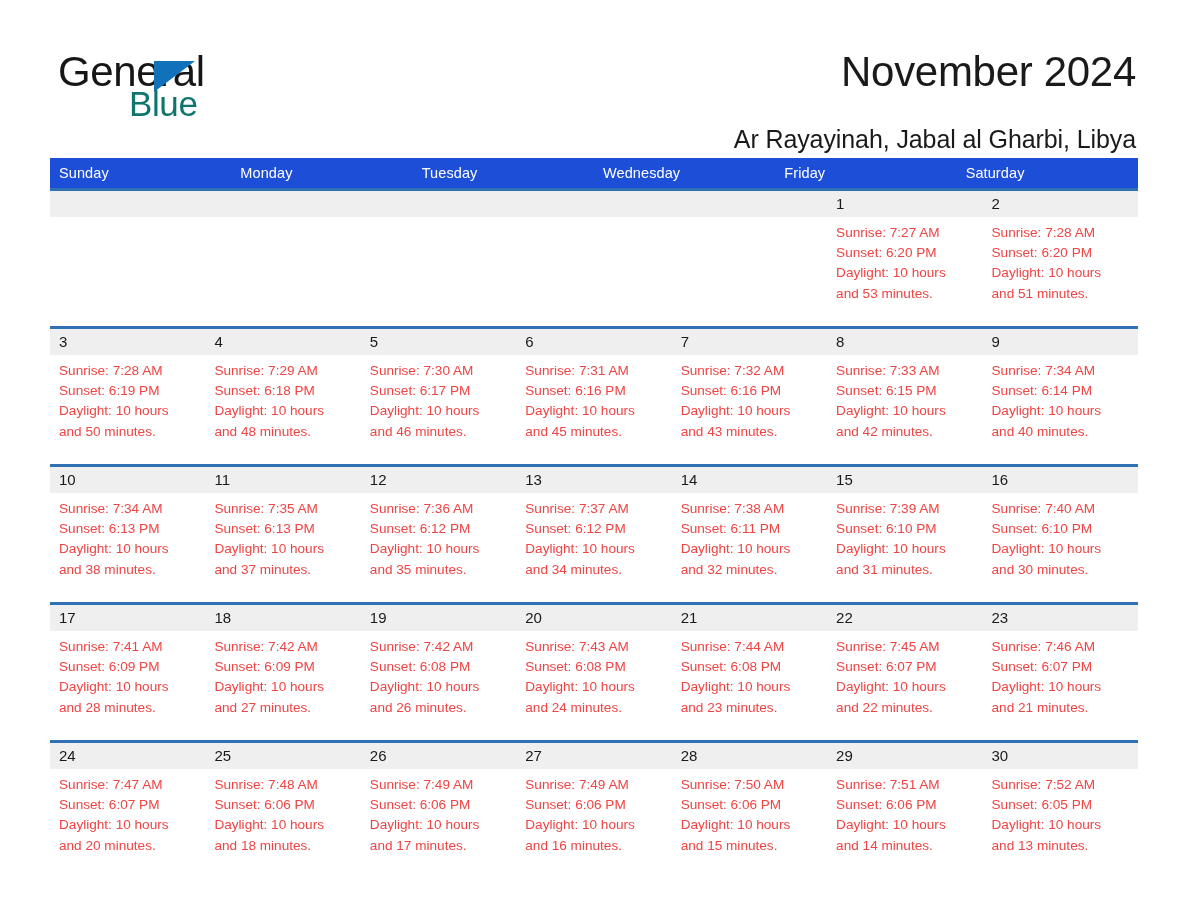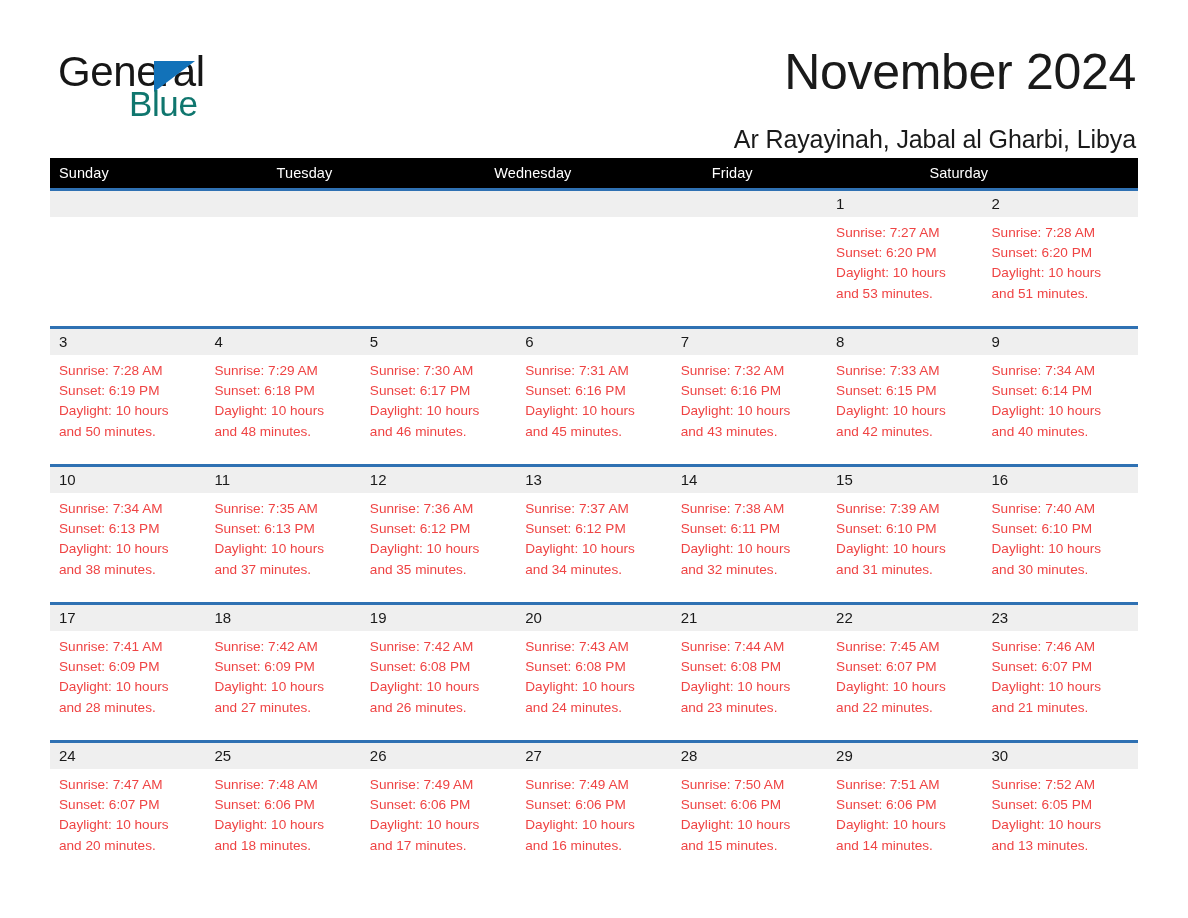--- a/index.html
+++ b/index.html
@@ -65,21 +65,21 @@
     font-weight: 400;
     line-height: 40px;
   }
   .title-block {
     position: absolute;
     right: 52px;
     top: 46px;
     text-align: right;
   }
   .month-title {
-    font-size: 50px;
+    font-size: 42px;
     font-weight: 400;
     color: #1a1a1a;
     line-height: 52px;
     letter-spacing: -0.3px;
   }
   .location-title {
     margin-top: 26px;
     font-size: 25px;
     font-weight: 400;
     color: #1a1a1a;
@@ -89,21 +89,21 @@
 
   
   .calendar {
     position: absolute;
     left: 50px;
     top: 158px;
     width: 1088px;
   }
   .weekday-row {
     display: flex;
-    background: #000000;
+    background: #1d4ed8;
     height: 30px;
   }
   .weekday {
     flex: 1 1 0;
     min-width: 0;
     color: #ffffff;
     font-size: 14.5px;
     line-height: 30px;
     padding-left: 9px;
     box-sizing: border-box;
@@ -175,20 +175,21 @@
       <div class="month-title">November 2024</div>
       <div class="location-title">Ar Rayayinah, Jabal al Gharbi, Libya</div>
     </div>
 
   </div>
 
   <div class="calendar">
 
     <div class="weekday-row">
       <div class="weekday">Sunday</div>
+      <div class="weekday">Monday</div>
       <div class="weekday">Tuesday</div>
       <div class="weekday">Wednesday</div>
       <div class="weekday">Friday</div>
       <div class="weekday">Saturday</div>
     </div>
 
     <div class="week-row">
       <div class="day-band"></div>
       <div class="day-cell empty">
         <div class="day-number"></div>

